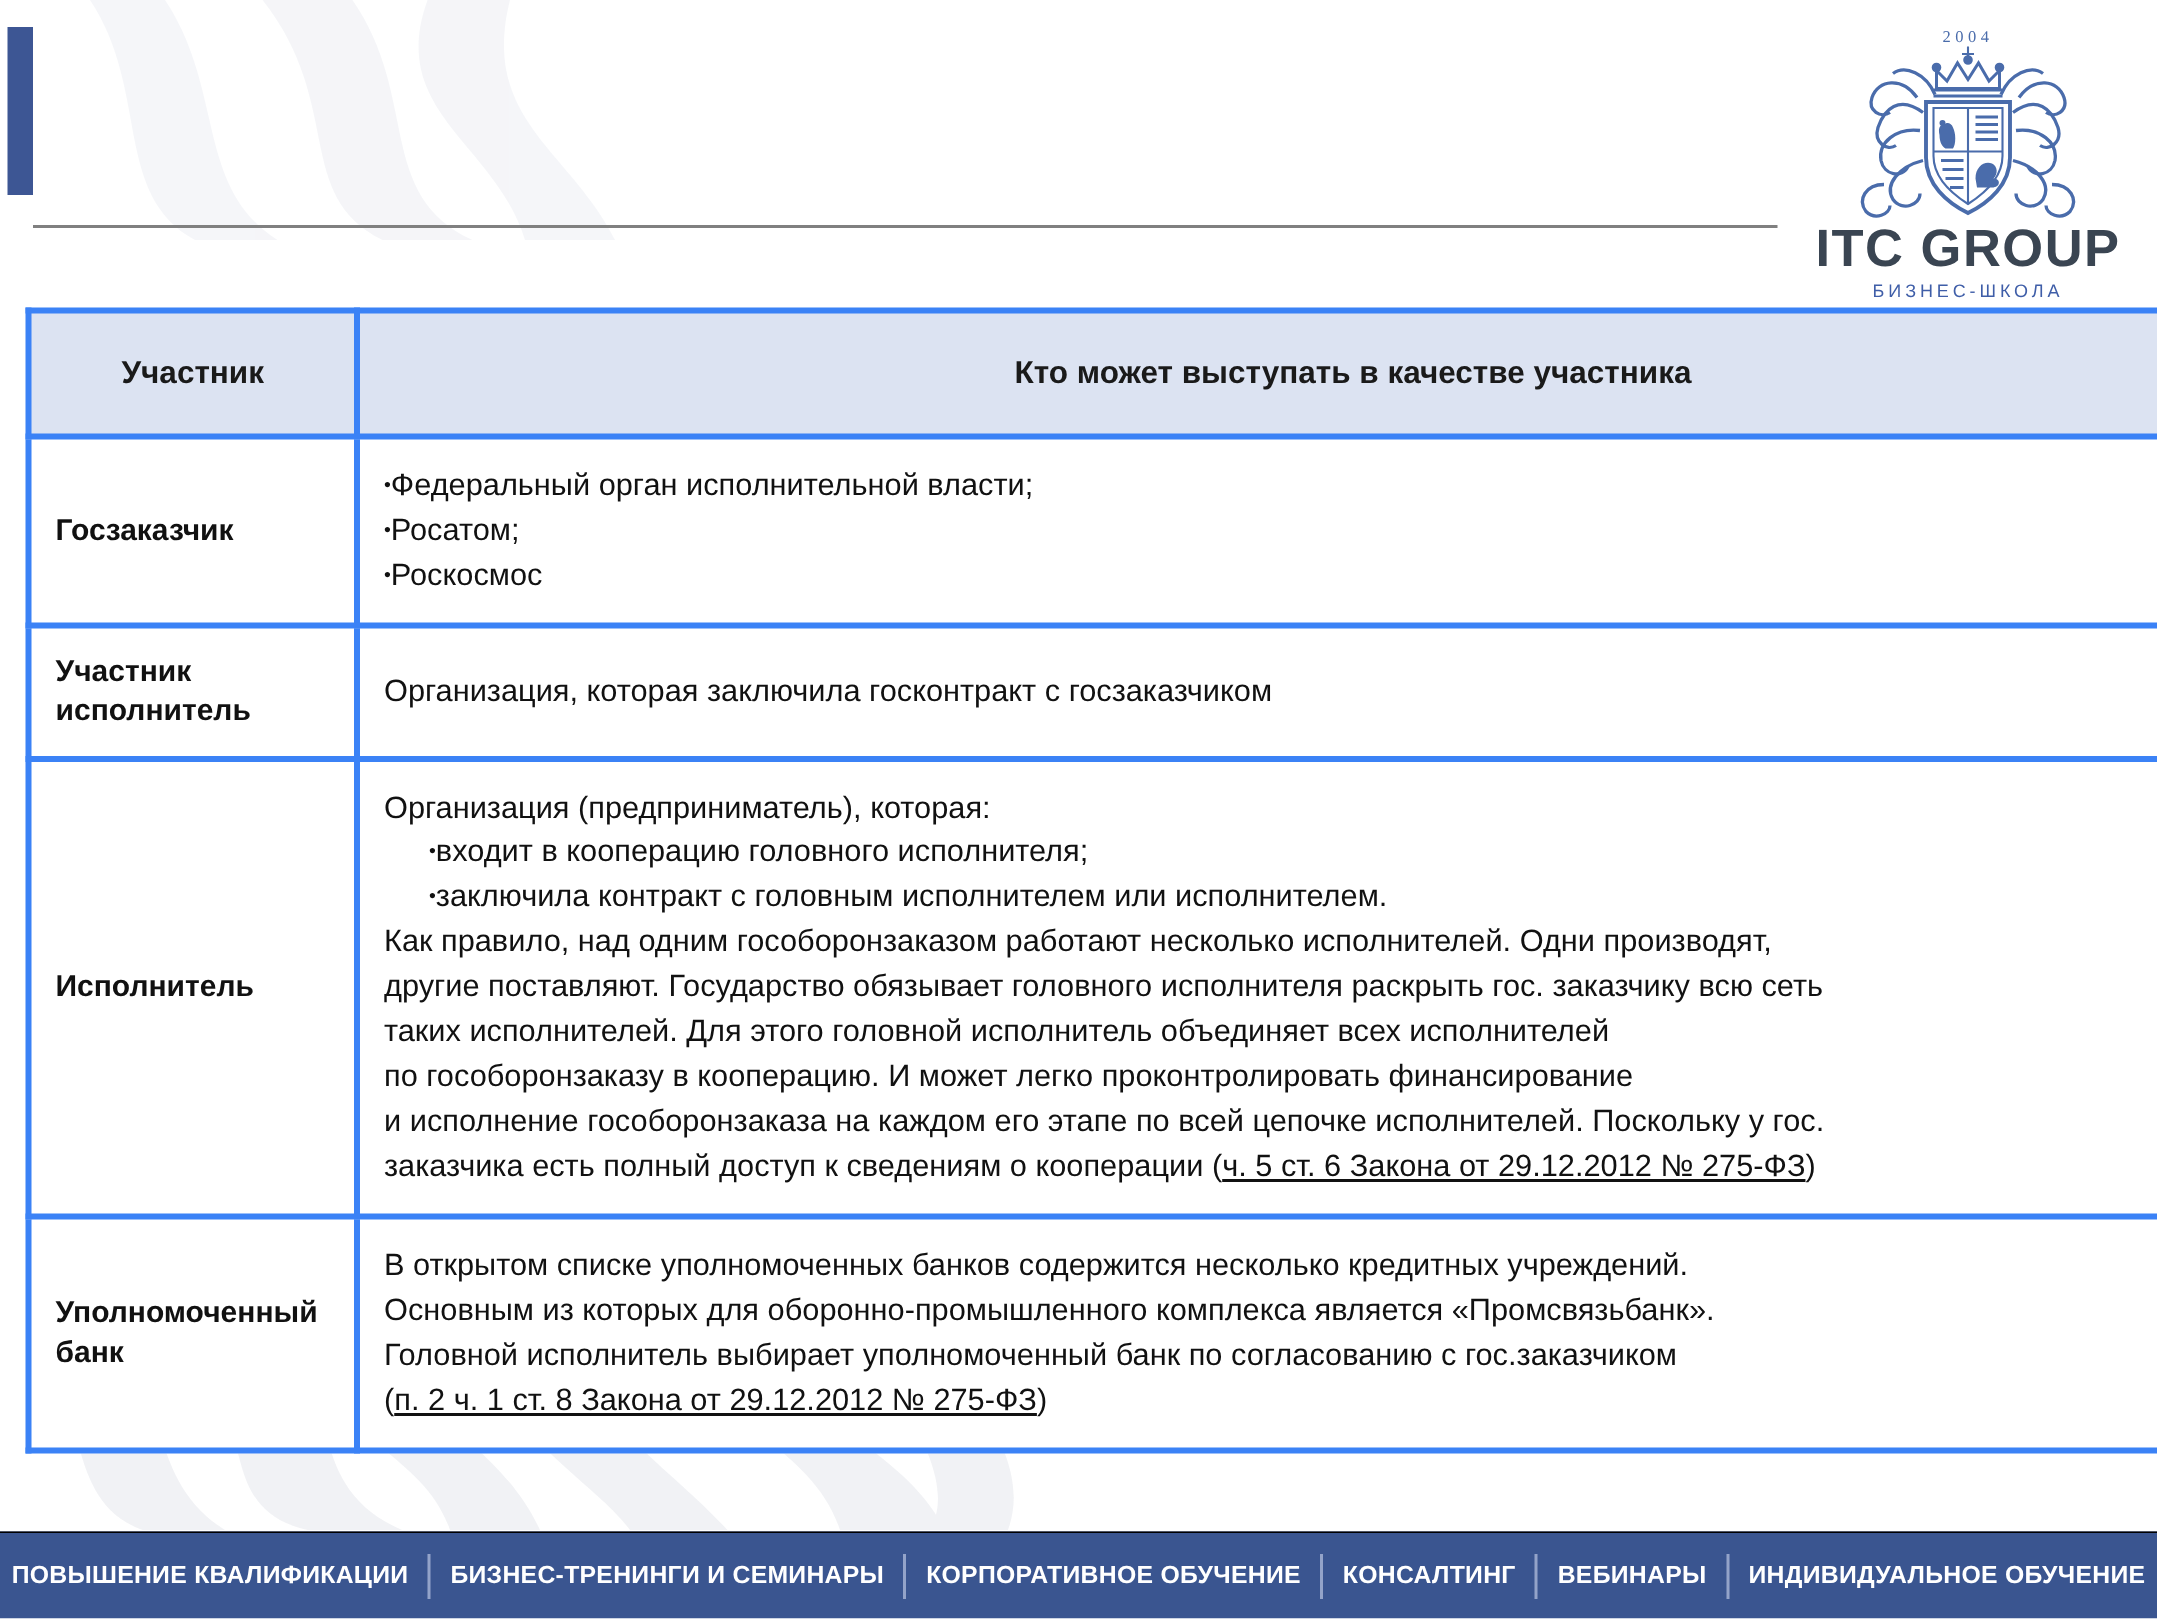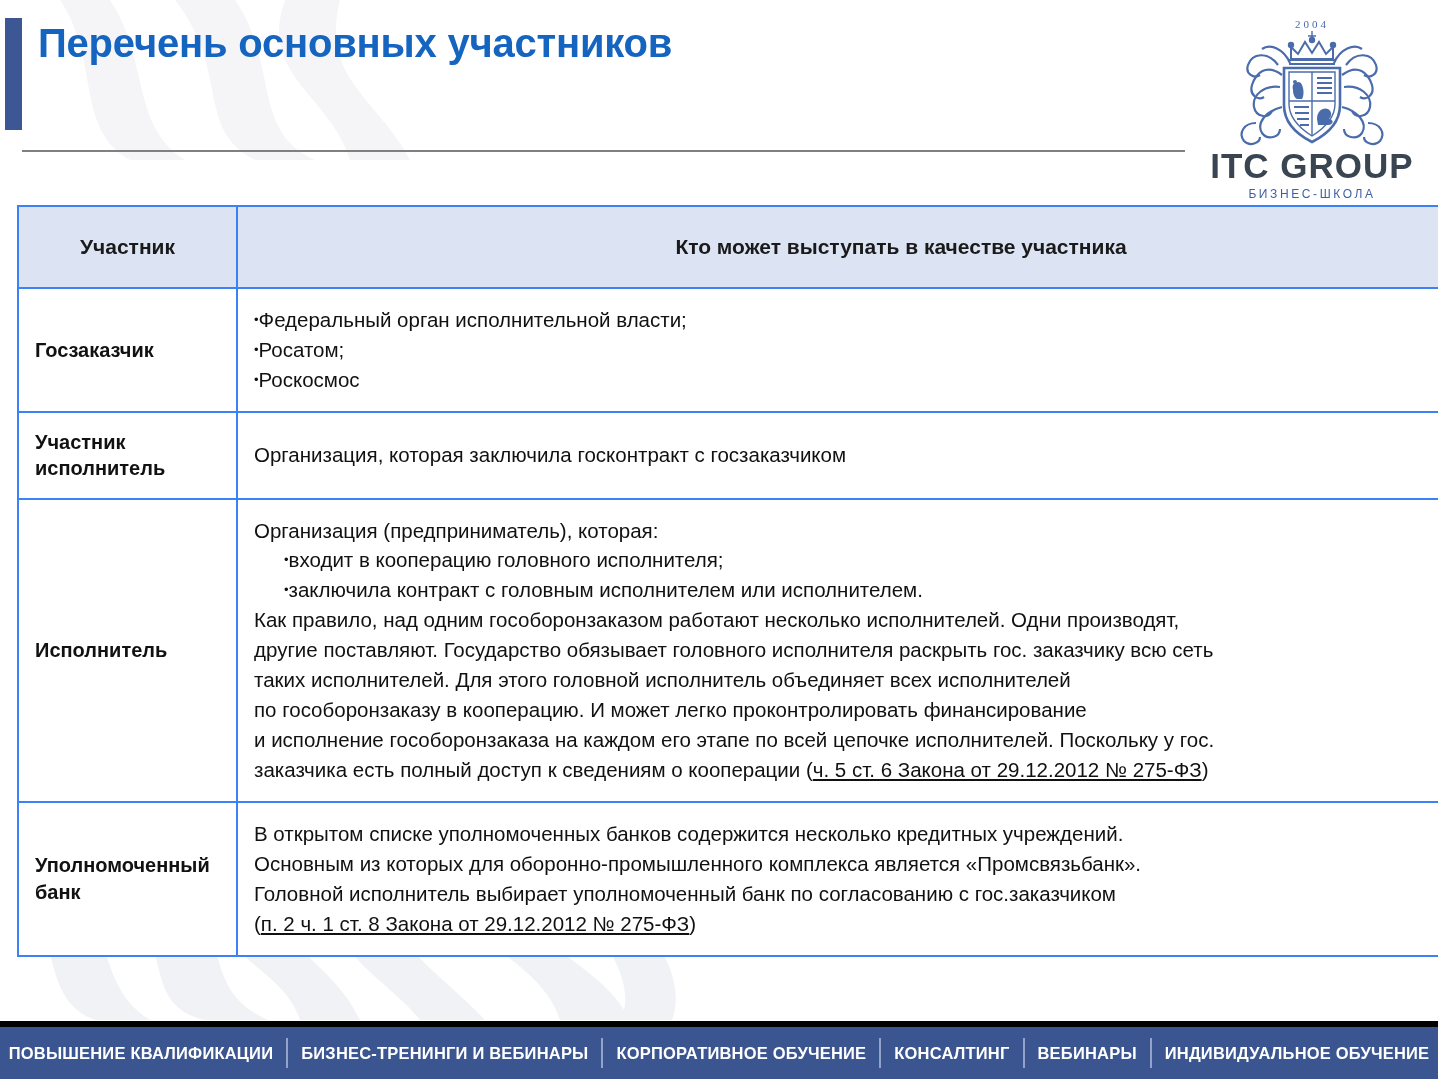--- a/index.html
+++ b/index.html
@@ -105,21 +105,21 @@
     left: 17px;
     top: 205px;
     width: 1407px;
     border-collapse: collapse;
     table-layout: fixed;
     z-index: 2;
     background: #ffffff;
   }
   #participants-table td,
   #participants-table th {
-    border: 2px solid #3b82f6;
+    border: 4px solid #3b82f6;
     vertical-align: middle;
     padding: 16px;
   }
   .col-participant { width: 219px; }
   .col-desc { width: 1328px; }
 
   thead th {
     background: #dce3f2;
     font-size: 21px;
     font-weight: bold;
@@ -157,21 +157,21 @@
   .u-ref { text-decoration: underline; }
 
   
   #footer-bar {
     position: absolute;
     left: 0;
     top: 1021px;
     width: 1438px;
     height: 58px;
     background: #3a5590;
-    border-top: 6px solid #000000;
+    border-top: 1px solid #000000;
     display: flex;
     align-items: center;
     justify-content: center;
     z-index: 3;
     box-sizing: border-box;
   }
   .footer-item {
     color: #ffffff;
     font-size: 16.5px;
     font-weight: bold;
@@ -203,21 +203,20 @@
     <path d="M175 0 C 230 70, 195 130, 255 160 L 315 160 C 250 130, 280 65, 235 0 Z"></path>
     <path d="M285 0 C 258 75, 330 95, 350 160 L 410 160 C 380 100, 320 80, 340 0 Z"></path>
   </g>
 </svg>
 
 <div id="slide-header">
 
   <div id="title-accent-bar"></div>
 
   <div id="page-title">
-    <div>Перечень основных участников</div>
   </div>
 
   <div id="header-rule"></div>
 
   <div id="logo-block">
 
     <svg id="logo-crest" viewBox="0 0 180 135" aria-hidden="true">
 
       <text x="90" y="13" text-anchor="middle" font-family="'Liberation Serif', serif" font-size="11" letter-spacing="3" fill="#4a6cab">2004</text>
 
@@ -338,21 +337,21 @@
           <div class="para-line"><span>(</span><span class="u-ref">п. 2 ч. 1 ст. 8 Закона от 29.12.2012 № 275-ФЗ</span><span>)</span></div>
         </td>
       </tr>
     </tbody>
 </table>
 
 <div id="footer-bar">
 
 <div class="footer-item">ПОВЫШЕНИЕ КВАЛИФИКАЦИИ</div>
     <div class="footer-sep"></div>
-    <div class="footer-item">БИЗНЕС-ТРЕНИНГИ И ВЕБИНАРЫ</div>
+    <div class="footer-item">БИЗНЕС-ТРЕНИНГИ И СЕМИНАРЫ</div>
     <div class="footer-sep"></div>
     <div class="footer-item">КОРПОРАТИВНОЕ ОБУЧЕНИЕ</div>
     <div class="footer-sep"></div>
     <div class="footer-item">КОНСАЛТИНГ</div>
     <div class="footer-sep"></div>
     <div class="footer-item">ВЕБИНАРЫ</div>
     <div class="footer-sep"></div>
     <div class="footer-item">ИНДИВИДУАЛЬНОЕ ОБУЧЕНИЕ</div>
   </div>
 

